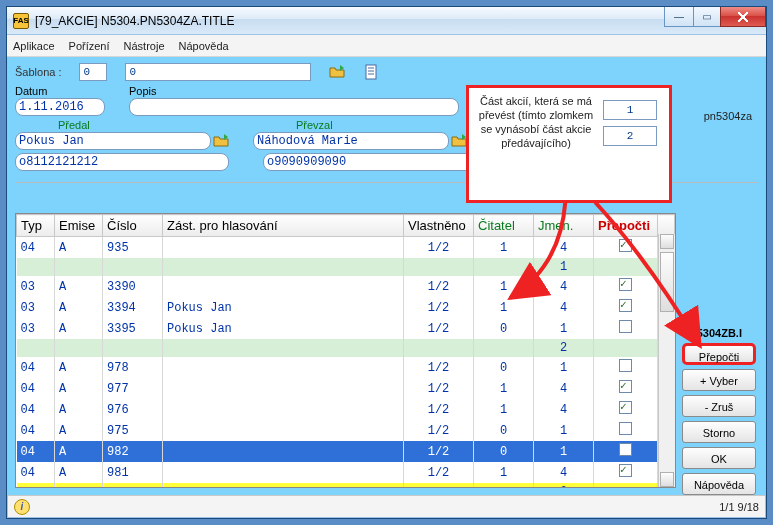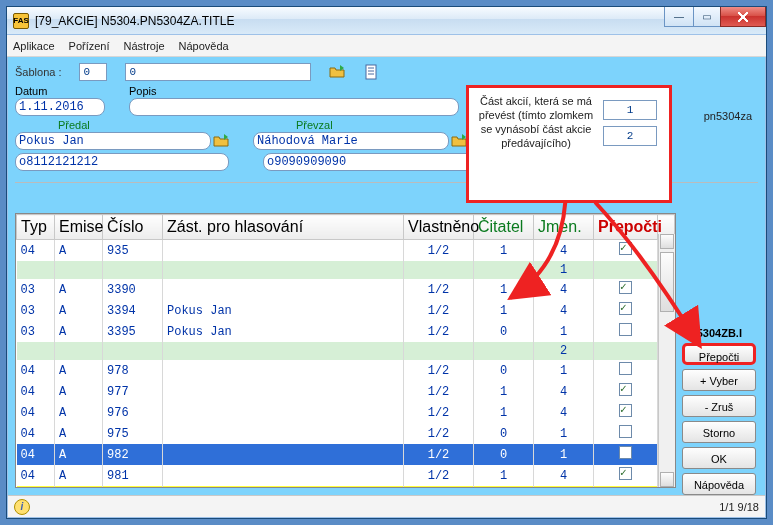--- a/index.html
+++ b/index.html
@@ -169,21 +169,21 @@
   .tbl {
     width: 100%;
     border-collapse: collapse;
     table-layout: fixed;
     font-family: "Courier New", monospace;
     font-size: 12px;
     color: #0033a8;
   }
   .tbl th {
     font-family: "Segoe UI", Tahoma, sans-serif;
-    font-size: 16px;
+    font-size: 13px;
     font-weight: normal;
     color: #000;
     background: linear-gradient(#fefefe,#ececec);
     border: 1px solid #c8c8c8;
     padding: 3px 4px;
     text-align: left;
     height: 18px;
   }
   .tbl th.green { color: #0a7a1e; }
   .tbl th.red { color: #c00; font-weight: bold; }

